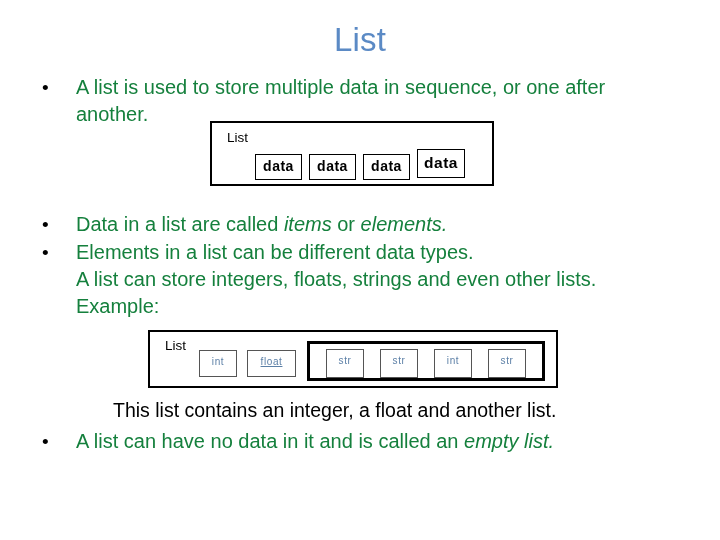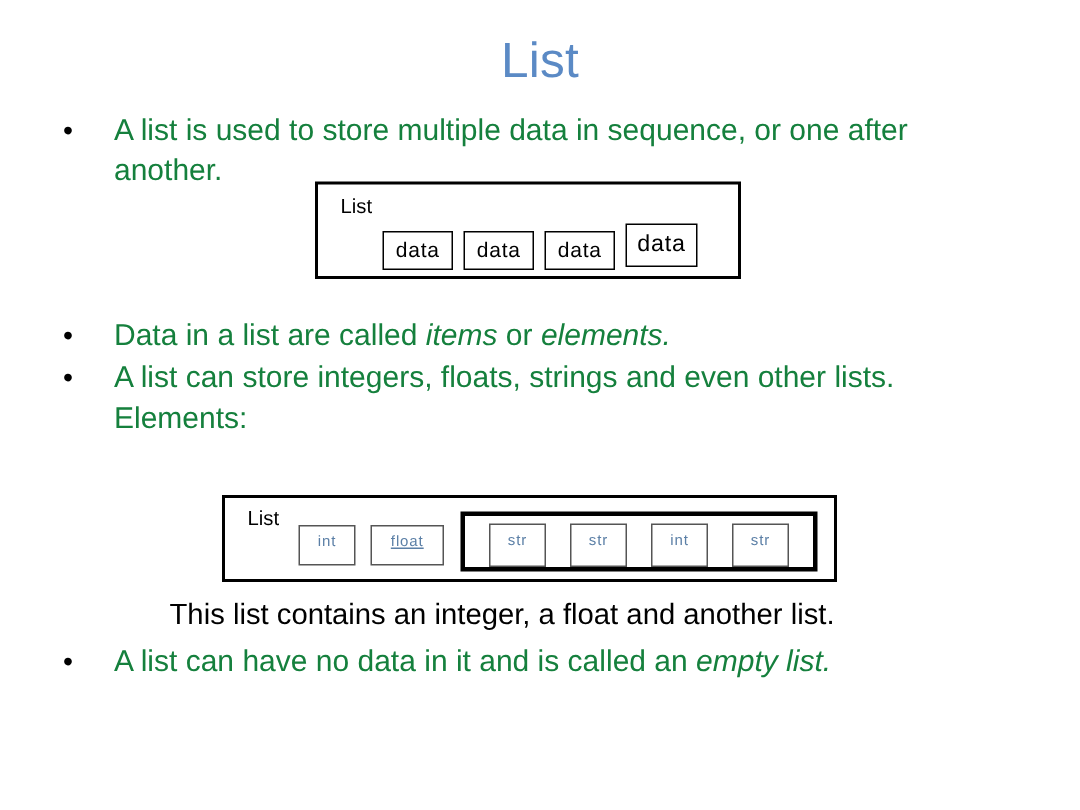--- a/index.html
+++ b/index.html
@@ -89,21 +89,21 @@
     font-family: "Liberation Sans", sans-serif;
   }
   .cell span {
     display: block;
   }
 
   
   .cell-data {
     font-size: 14px;
     color: #000;
-    font-weight: 400;
+    font-weight: 700;
     letter-spacing: 0.5px;
   }
   .cell-data span {
     margin-top: 3px;
   }
   .cell-data.big {
     font-size: 15.5px;
   }
   .cell-data.big span {
     margin-top: 4px;
@@ -157,22 +157,23 @@
     </div>
   </div>
 
   <div class="bullet" style="left:42px; top:211px; width:620px;">
     <span class="bul">•</span>
     <span class="btext"><span>Data in a list are called </span><em>items</em><span> or </span><em>elements.</em></span>
   </div>
 
   <div class="bullet" style="left:42px; top:239px; width:640px;">
     <span class="bul">•</span>
+    <span class="btext">Elements in a list can be different data types.</span>
     <span class="btext">A list can store integers, floats, strings and even other lists.</span>
-    <span class="btext">Elements:</span>
+    <span class="btext">Example:</span>
   </div>
 
   <div class="diagram" style="left:148px; top:330px; width:410px; height:58px;">
     <span class="list-label" style="left:15px; top:6px;">List</span>
 
     <div class="cell cell-type" style="left:49px; top:18px; width:38px; height:27px;">
       <span>int</span>
     </div>
     <div class="cell cell-type" style="left:97px; top:18px; width:49px; height:27px;text-decoration:underline;">
       <span>float</span>

